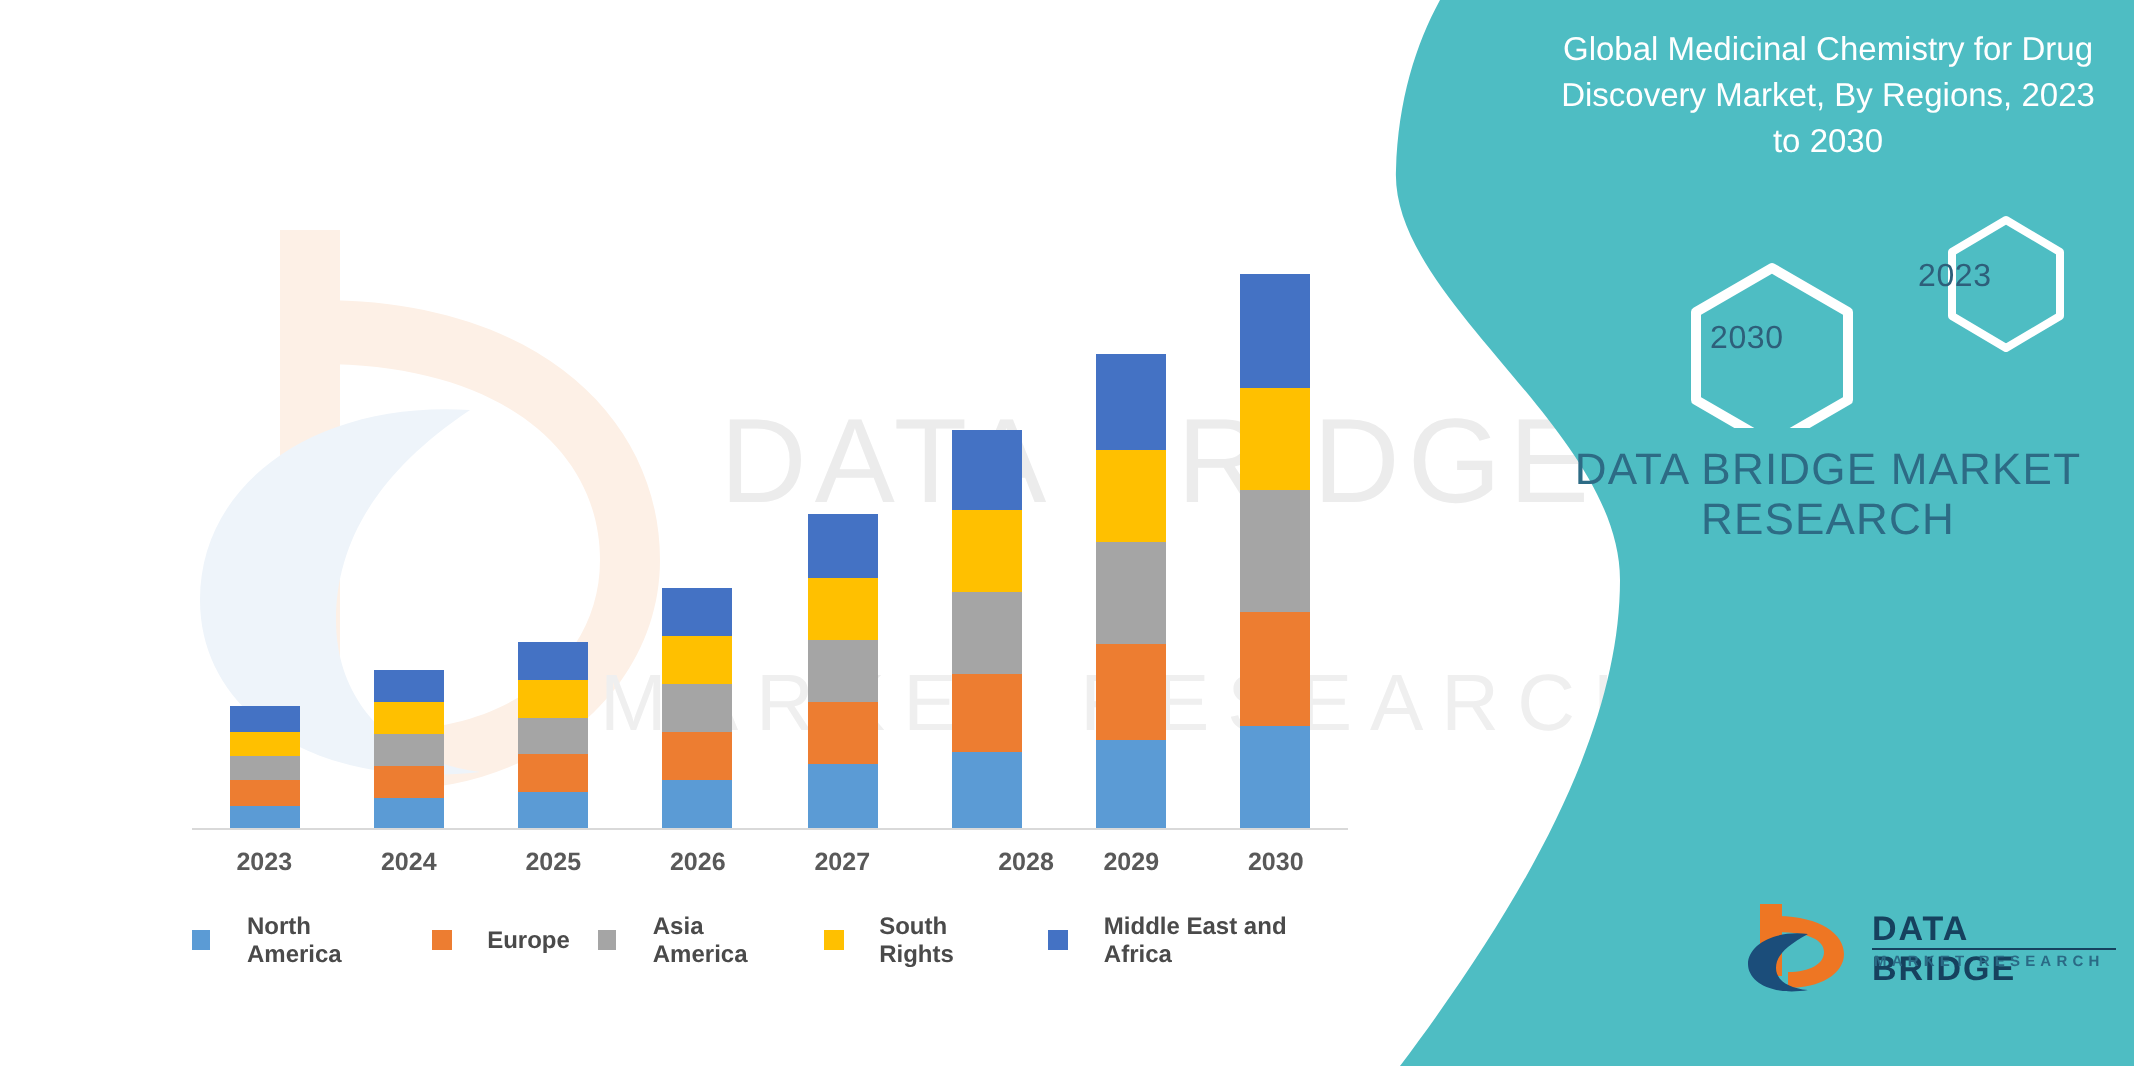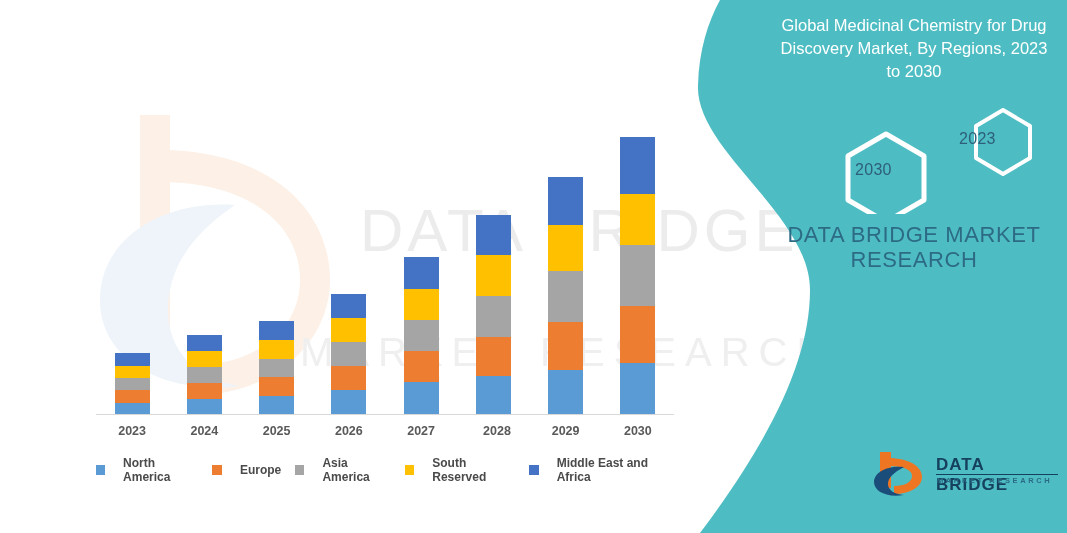--- a/index.html
+++ b/index.html
@@ -277,40 +277,40 @@
           <div class="seg" style="background: rgb(68, 114, 196); height: 57px;"></div>
         </div>
       </div>
     <div class="axis-line"></div>
     <div class="x-labels" id="x-labels">
         <div class="x-tick" style="left: 0.125px;">2023</div>
         <div class="x-tick" style="left: 72.375px;">2024</div>
         <div class="x-tick" style="left: 144.625px;">2025</div>
         <div class="x-tick" style="left: 216.875px;">2026</div>
         <div class="x-tick" style="left: 289.125px;">2027</div>
-        <div class="x-tick" style="left: 365px;">2028</div>
+        <div class="x-tick" style="left: 381px;">2028</div>
         <div class="x-tick" style="left: 433.625px;">2029</div>
         <div class="x-tick" style="left: 505.875px;">2030</div>
       </div>
     <div class="legend" id="legend">
         <div class="legend-item">
           <span class="legend-swatch" style="background: rgb(91, 155, 213);"></span>
           <span class="legend-text">North America</span>
         </div>
         <div class="legend-item">
           <span class="legend-swatch" style="background: rgb(237, 125, 49);"></span>
           <span class="legend-text">Europe</span>
         </div>
         <div class="legend-item">
           <span class="legend-swatch" style="background: rgb(165, 165, 165);"></span>
           <span class="legend-text">Asia America</span>
         </div>
         <div class="legend-item">
           <span class="legend-swatch" style="background: rgb(255, 192, 0);"></span>
-          <span class="legend-text">South Reserved</span>
+          <span class="legend-text">South Rights</span>
         </div>
         <div class="legend-item">
           <span class="legend-swatch" style="background: rgb(68, 114, 196);"></span>
           <span class="legend-text">Middle East and Africa</span>
         </div>
       </div>
 
   </div>
 
   <div class="teal-panel">

